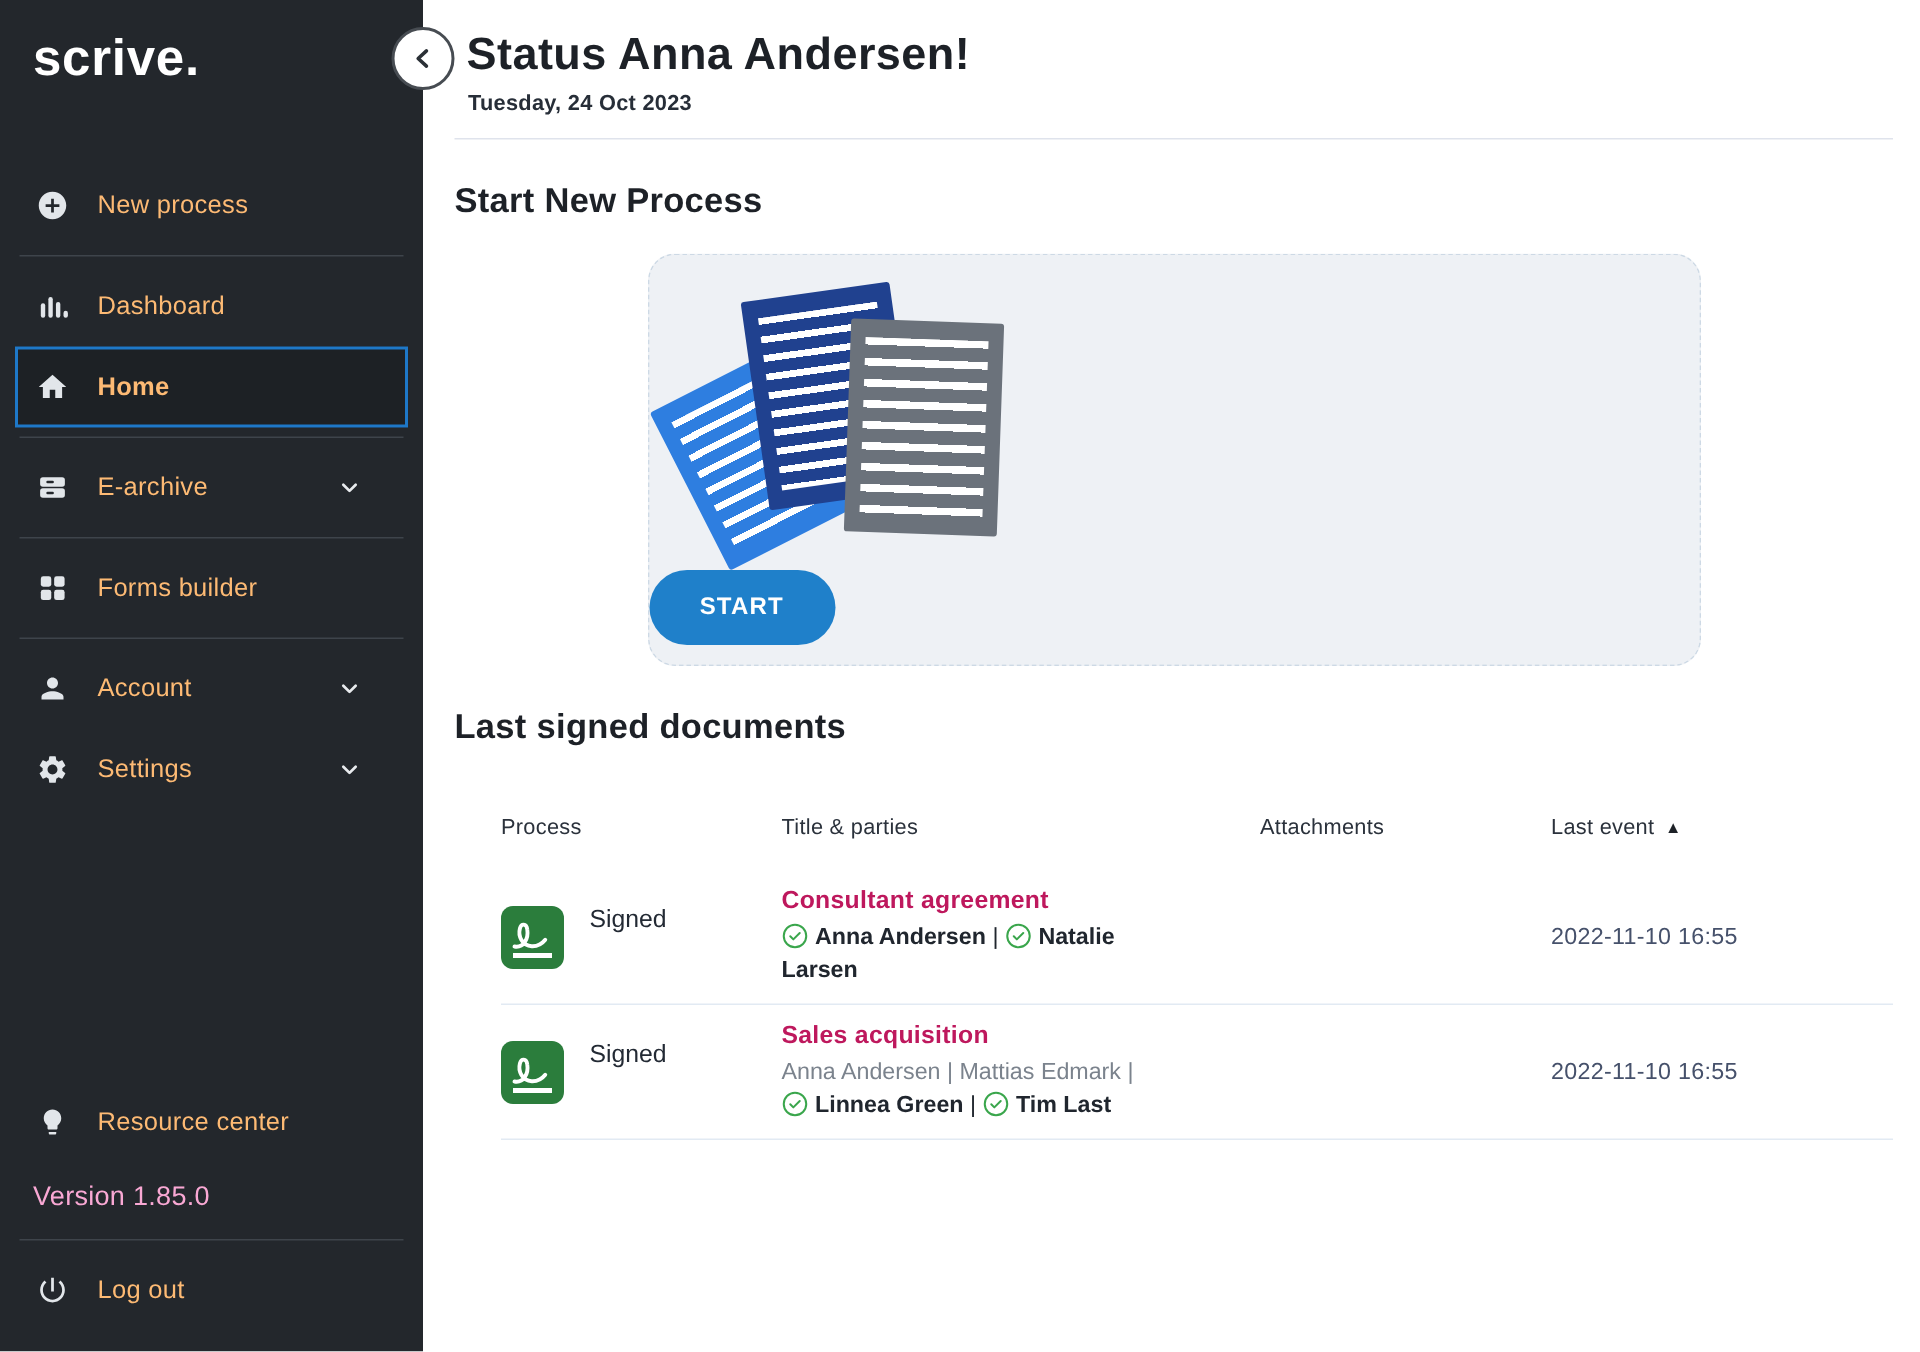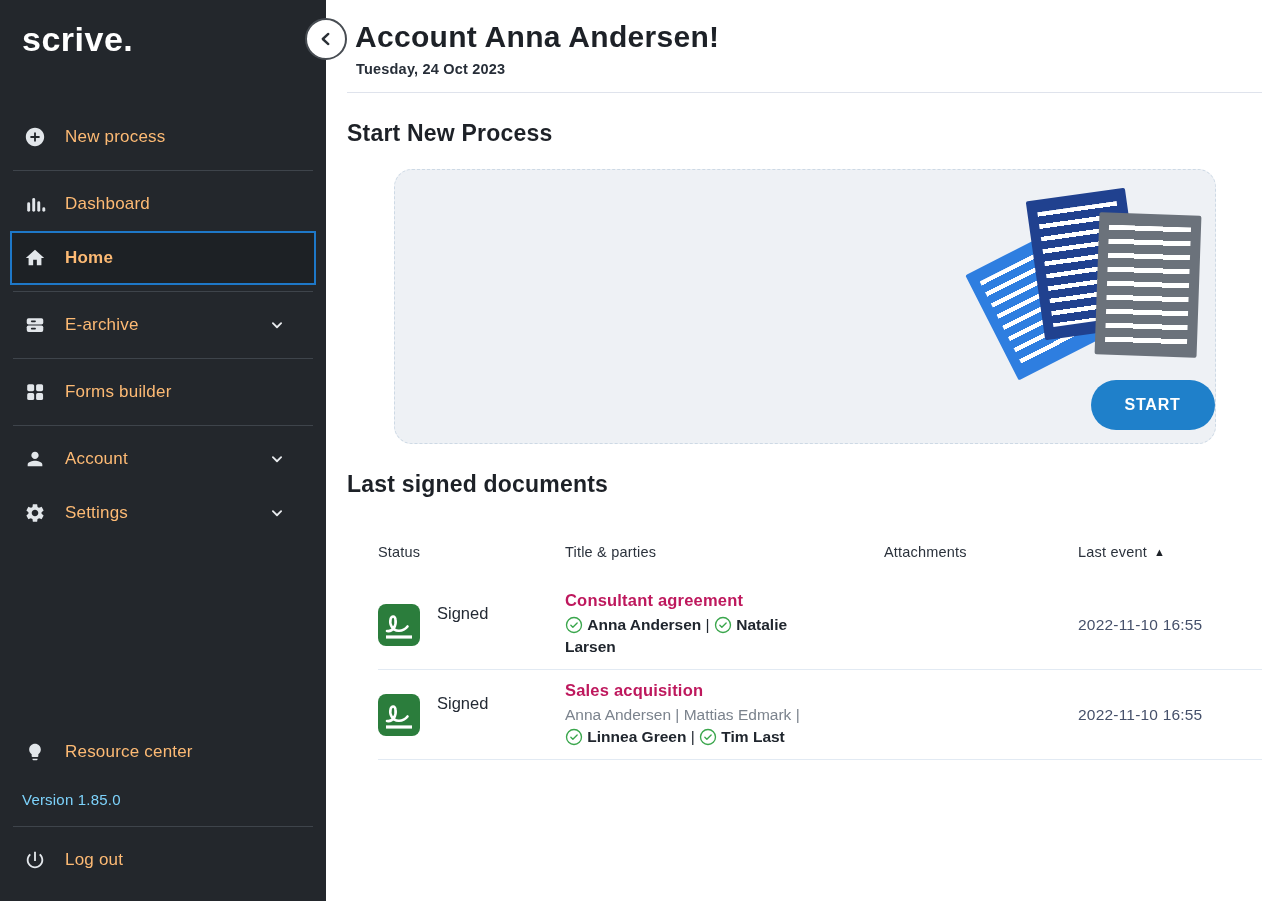--- a/index.html
+++ b/index.html
@@ -11,50 +11,50 @@
     --doc-navy:#20418f;
     --doc-blue:#2e7ee0;
     --doc-gray:#6b727b;
   }
   *{box-sizing:border-box;}
   html,body{margin:0;padding:0;}
   body{width:1280px;height:901px;font-family:"Liberation Sans",sans-serif;background:#fff;overflow:hidden;}
   .app{display:flex;width:1280px;height:901px;}
 
   
-  .sidebar{width:326px;flex-shrink:0;background:var(--sidebar-bg);color:#eef0f2;display:flex;flex-direction:column;}
+  .sidebar{width:282px;flex-shrink:0;background:var(--sidebar-bg);color:#eef0f2;display:flex;flex-direction:column;}
   .logo{font-size:34px;font-weight:bold;letter-spacing:.5px;color:#fff;padding:18px 0 0 22px;line-height:42px;}
   .nav{margin-top:50px;}
   .nav-item{height:54px;display:flex;align-items:center;padding:0 24px;font-size:17px;cursor:pointer;}
   .nav-item .nav-icon{width:22px;height:22px;display:inline-flex;align-items:center;justify-content:center;flex-shrink:0;}
   .nav-icon svg{width:22px;height:22px;}
   .nav-label{margin-left:19px;font-weight:500;color:#fdba74;letter-spacing:.2px;}
   .nav-chevron{margin-left:auto;margin-right:16px;display:inline-flex;}
   .nav-chevron svg{width:18px;height:18px;}
   .nav-divider{border:none;border-top:1px solid #3e444b;margin:6px 13px;}
   .nav-item.active{border:2px solid var(--active-border);margin:0 10px;padding:0 12px;background:#1d2125;}
   .nav-item.active .nav-label{font-weight:bold;}
 
   .sidebar-footer{margin-top:auto;}
-  .version{padding:12px 0 12px 22px;font-size:15px;color:#7dd3fc;letter-spacing:.2px;}
+  .version{padding:12px 0 12px 22px;font-size:18px;color:#f9a8d4;letter-spacing:.2px;}
   .logout-item{margin-bottom:14px;}
 
   
   .main{flex:1;position:relative;padding:0 18px 0 21px;background:#fff;}
   .back-btn{position:absolute;left:-21px;top:18px;width:42px;height:42px;border-radius:50%;background:#fff;
     border:2px solid #474c52;display:flex;align-items:center;justify-content:center;cursor:pointer;z-index:5;padding:0;}
   .back-btn svg{width:22px;height:22px;}
   .welcome{margin:19px 0 0 8px;font-size:30px;font-weight:bold;color:#1d2127;letter-spacing:.3px;line-height:36px;}
   .date{margin:6px 0 0 9px;font-size:14.5px;font-weight:bold;color:#272e38;letter-spacing:.2px;}
   .main-divider{border:none;border-top:1px solid #dfe3ec;margin:15px 0 0 0;}
   .section-title{font-size:23px;font-weight:bold;color:#1d2127;margin:27px 0 0 0;letter-spacing:.2px;}
 
   
-  .start-panel{margin:22px auto 0;width:822px;height:275px;background:#eef1f5;border:1.5px dashed #cdd9e5;
-    border-radius:18px;display:flex;flex-direction:column;align-items:flex-end;}
+  .start-panel{margin:22px auto 0;width:702px;height:275px;background:#eef1f5;border:1.5px dashed #cdd9e5;
+    border-radius:18px;display:flex;flex-direction:column;align-items:flex-start;}
   .illustration{position:relative;width:250px;height:186px;margin-top:16px;}
   .doc{position:absolute;border-radius:2px;}
   .doc-lines{position:absolute;inset:12px 10px;background:repeating-linear-gradient(to bottom,#fff 0 4.5px,transparent 4.5px 12.5px);}
   .doc-blue{left:22px;top:62px;width:92px;height:118px;background:var(--doc-blue);transform:rotate(-27deg);}
   .doc-navy{left:70px;top:8px;width:100px;height:140px;background:var(--doc-navy);transform:rotate(-8deg);}
   .doc-gray{left:132px;top:28px;width:102px;height:142px;background:var(--doc-gray);transform:rotate(2deg);}
   .doc-gray .doc-lines{background:repeating-linear-gradient(to bottom,#fff 0 5px,transparent 5px 14px);}
   .start-btn{margin-top:8px;width:124px;height:50px;border-radius:26px;border:none;background:var(--accent-blue);
     color:#fff;font-family:inherit;font-weight:bold;font-size:16px;letter-spacing:.8px;cursor:pointer;}
 
@@ -196,21 +196,21 @@
 
   <main class="main">
     <button class="back-btn">
       <span style="display:inline-flex;">
           <svg viewBox="0 0 24 24" fill="none">
             <path d="M14.5 6.5 L8.5 12 L14.5 17.5" stroke="#2b3036" stroke-width="2.6" stroke-linecap="round" stroke-linejoin="round"></path>
           </svg>
         </span>
     </button>
 
-    <h1 class="welcome">Account Anna Andersen!</h1>
+    <h1 class="welcome">Status Anna Andersen!</h1>
     <div class="date">Tuesday, 24 Oct 2023</div>
     <hr class="main-divider">
 
     <h2 class="section-title">Start New Process</h2>
     <div class="start-panel">
       <div class="illustration">
         <div class="doc doc-blue">
             <div class="doc-lines"></div>
           </div>
         <div class="doc doc-navy">
@@ -220,21 +220,21 @@
             <div class="doc-lines"></div>
           </div>
       </div>
       <button class="start-btn">START</button>
     </div>
 
     <h2 class="section-title">Last signed documents</h2>
     <div class="doc-table">
       <div class="t-head">
         <div class="th">
-            <span>Status</span>
+            <span>Process</span>
           </div>
         <div class="th">
             <span>Title &amp; parties</span>
           </div>
         <div class="th">
             <span>Attachments</span>
           </div>
         <div class="th">
           <span>Last event</span>
           <span class="sort-indicator">▲</span>

